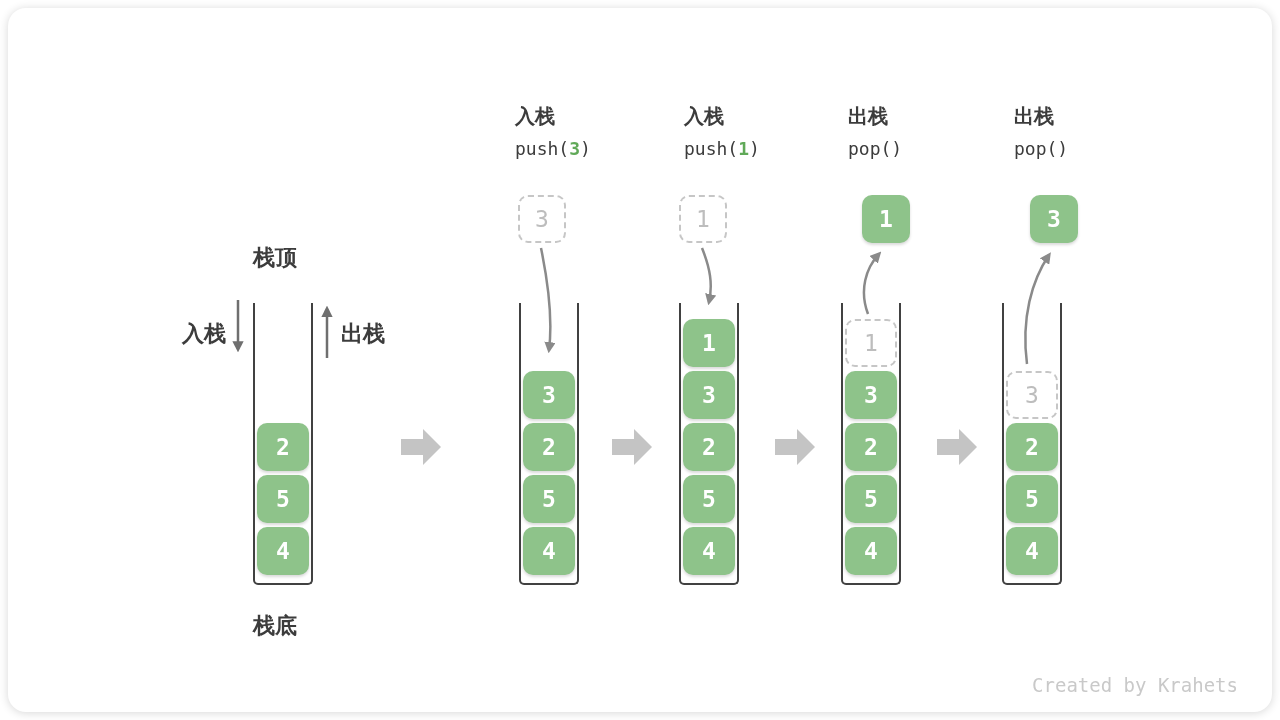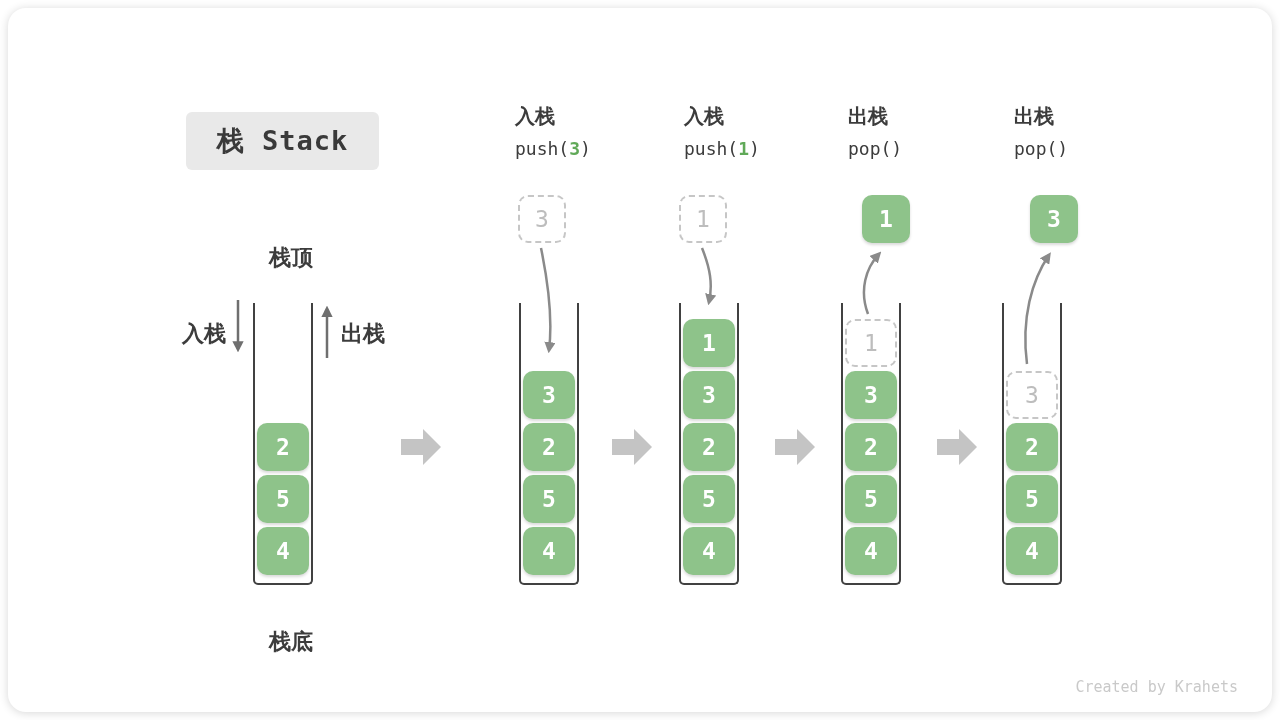--- a/index.html
+++ b/index.html
@@ -20,21 +20,21 @@
     background:#E9E9E9; border-radius:6px;
     display:flex; align-items:center; justify-content:center;
     font-family:"DejaVu Sans Mono", monospace;
     font-size:27px; font-weight:600; color:#3A3A3A; letter-spacing:1px;
   }
 
   .legend {
     position:absolute; font-size:22px; font-weight:700; color:#3C3C3C;
     white-space:nowrap;
   }
-  .legend.center { width:60px; text-align:right; }
+  .legend.center { width:60px; text-align:left; }
 
   .stage-label { position:absolute; top:103px; white-space:nowrap; }
   .stage-label .l1 { font-size:20px; font-weight:600; color:#3C3C3C; }
   .stage-label .l2 {
     margin-top:8px; font-family:"DejaVu Sans Mono", monospace;
     font-size:18px; color:#3C3C3C;
   }
   .stage-label .opv { color:var(--accent,#60A958); font-weight:700; }
 
   .stack {
@@ -64,36 +64,33 @@
 
   svg.overlay { position:absolute; inset:0; pointer-events:none; }
   .curve   { stroke:#8A8A8A; stroke-width:2.5; fill:none; }
   .straight{ stroke:#6F6F6F; stroke-width:2.5; fill:none; }
   .chev    { fill:var(--stagearrow,#C4C4C4); }
   .ah-gray { fill:#8A8A8A; }
   .ah-dark { fill:#6F6F6F; }
 
   .watermark {
     position:absolute; right:42px; bottom:24px;
-    font-family:"DejaVu Sans Mono", monospace; font-size:15px; color:#C9C9C9;
+    font-family:"DejaVu Sans Mono", monospace; font-size:19px; color:#C9C9C9;
   }
 </style>
 </head>
 <body>
 
 <div class="card"></div>
 
 <div class="scene">
 
-  <div class="title-box">
-    <span>栈 Stack</span>
-  </div>
 
   <div class="legend center" style="left:253px; top:243px;">栈顶</div>
-  <div class="legend center" style="left:253px; top:611px;margin-top:16px;">栈底</div>
+  <div class="legend center" style="left:253px; top:611px;">栈底</div>
   <div class="legend" style="left:160px; top:319px; width:66px; text-align:right;">入栈</div>
   <div class="legend" style="left:341px; top:319px;">出栈</div>
 
   <div class="stage-label" style="left:515px;">
     <div class="l1">入栈</div>
     <div class="l2"><span>push(</span><span class="opv">3</span><span>)</span></div>
   </div>
   <div class="stage-label" style="left:684px;">
     <div class="l1">入栈</div>
     <div class="l2"><span>push(</span><span class="opv">1</span><span>)</span></div>

